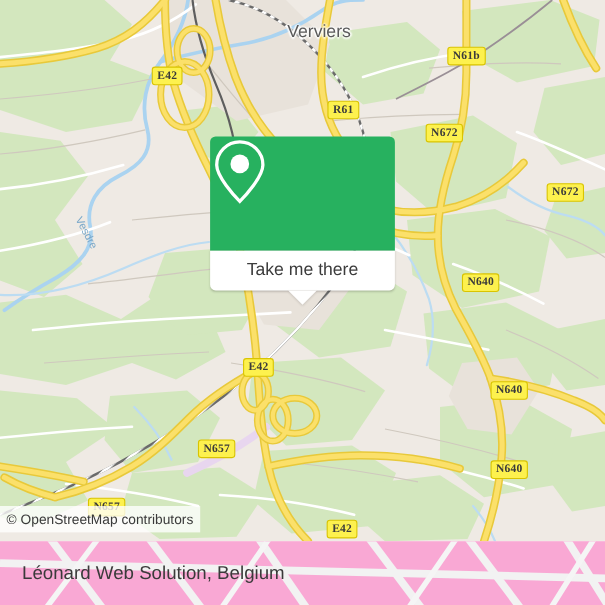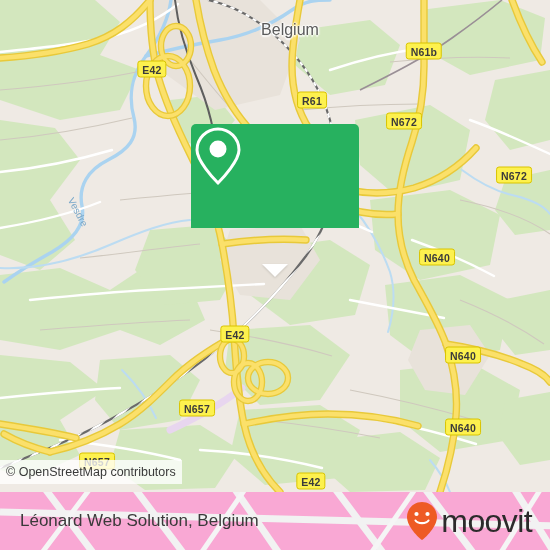--- a/index.html
+++ b/index.html
@@ -6,21 +6,21 @@
   body{width:550px;height:550px;overflow:hidden;font-family:"Liberation Sans",sans-serif;}
   #root{position:relative;width:550px;height:550px;overflow:hidden;background:#fff;}
 
   
   .map{position:absolute;left:0;top:0;width:550px;height:492px;overflow:hidden;background:#efeae4;}
   .map svg{position:absolute;left:0;top:0;}
 
   
   .shield{position:absolute;transform:translate(-50%,-50%);
     background:#fdf14e;border:1.4px solid #d9c400;border-radius:3px;
-    color:#3b3b3b;font-family:Liberation Sans, sans-serif;font-weight:bold;
+    color:#3b3b3b;font-family:Liberation Serif, serif;font-weight:bold;
     font-size:10.5px;line-height:12px;padding:1.5px 4px 1.5px 4px;white-space:nowrap;
     letter-spacing:0.2px;}
   .placelabel{position:absolute;transform:translate(-50%,-50%);
     color:#5a5a5a;font-size:16px;font-family:"Liberation Sans",sans-serif;
     white-space:nowrap;text-shadow:1.5px 0 1.5px #fff,-1.5px 0 1.5px #fff,0 1.5px 1.5px #fff,0 -1.5px 1.5px #fff;}
   .riverlabel{position:absolute;transform-origin:center center;
     color:#7aa8c9;font-size:10px;font-family:"Liberation Sans",sans-serif;
     white-space:nowrap;}
 
   
@@ -204,21 +204,21 @@
       </g>
       <g fill="none" stroke="#fbe06a" stroke-width="3.8">
         <ellipse cx="232" cy="356" rx="12" ry="17"></ellipse>
         <ellipse cx="248" cy="382" rx="14" ry="19"></ellipse>
         <ellipse cx="268" cy="378" rx="20" ry="16"></ellipse>
         <ellipse cx="176" cy="46" rx="15" ry="20"></ellipse>
         <ellipse cx="168" cy="86" rx="22" ry="30"></ellipse>
       </g>
     </svg>
 
-    <div class="placelabel" style="left:290px;top:30px;">Belgium</div>
+    <div class="placelabel" style="left:290px;top:30px;">Verviers</div>
 
     <div class="riverlabel" style="left:78px;top:212px;transform:translate(-50%,-50%) rotate(62deg);">Vesdre</div>
 
     <div class="shield" style="left:152px;top:69px;">E42</div>
     <div class="shield" style="left:312px;top:100px;">R61</div>
     <div class="shield" style="left:424px;top:51px;">N61b</div>
     <div class="shield" style="left:404px;top:121px;">N672</div>
     <div class="shield" style="left:514px;top:175px;">N672</div>
     <div class="shield" style="left:437px;top:257px;">N640</div>
     <div class="shield" style="left:463px;top:355px;">N640</div>
@@ -228,20 +228,23 @@
     <div class="shield" style="left:97px;top:461px;">N657</div>
     <div class="shield" style="left:311px;top:481px;">E42</div>
 
     <div class="card">
       <div class="card-top">
         <svg width="54" height="62" viewBox="0 0 54 62">
           <path d="M27,5 C15.4,5 6,14.4 6,26 C6,36.5 22,54 27,59 C32,54 48,36.5 48,26 C48,14.4 38.6,5 27,5 Z" fill="none" stroke="#ffffff" stroke-width="3"></path>
           <circle cx="27" cy="25" r="8.5" fill="#ffffff"></circle>
         </svg>
       </div>
+      <div class="card-bottom">
+        <span class="card-label">Take me there</span>
+      </div>
       <div class="card-tail"></div>
     </div>
 
     <div class="attrib">
       <span>© OpenStreetMap contributors</span>
     </div>
   </div>
 
   <div class="footer">
     <svg class="footer-wm" viewBox="0 0 550 58">
@@ -259,24 +262,15 @@
           <path d="M250,-10 L195,70"></path>
           <path d="M420,-10 L365,70"></path>
         <path d="M545,-10 L495,70"></path>
       </g>
     </svg>
 
     <div class="footer-title">
       <span>Léonard Web Solution, Belgium</span>
     </div>
 
-    <div class="brand">
-      <svg width="34" height="40" viewBox="0 0 34 40">
-        <path d="M17,1 C8.7,1 2,7.7 2,16 C2,25.5 13.2,36.4 17,39 C20.8,36.4 32,25.5 32,16 C32,7.7 25.3,1 17,1 Z" fill="#ee5a24"></path>
-        <circle cx="11.5" cy="13" r="2.1" fill="#ffffff"></circle>
-        <circle cx="22.5" cy="13" r="2.1" fill="#ffffff"></circle>
-        <path d="M10.5,19.5 C12.6,23 21.4,23 23.5,19.5" fill="none" stroke="#ffffff" stroke-width="2.1" stroke-linecap="round"></path>
-      </svg>
-      <span class="brand-word">moovit</span>
-    </div>
   </div>
 
 </div>
 
 </body></html>

